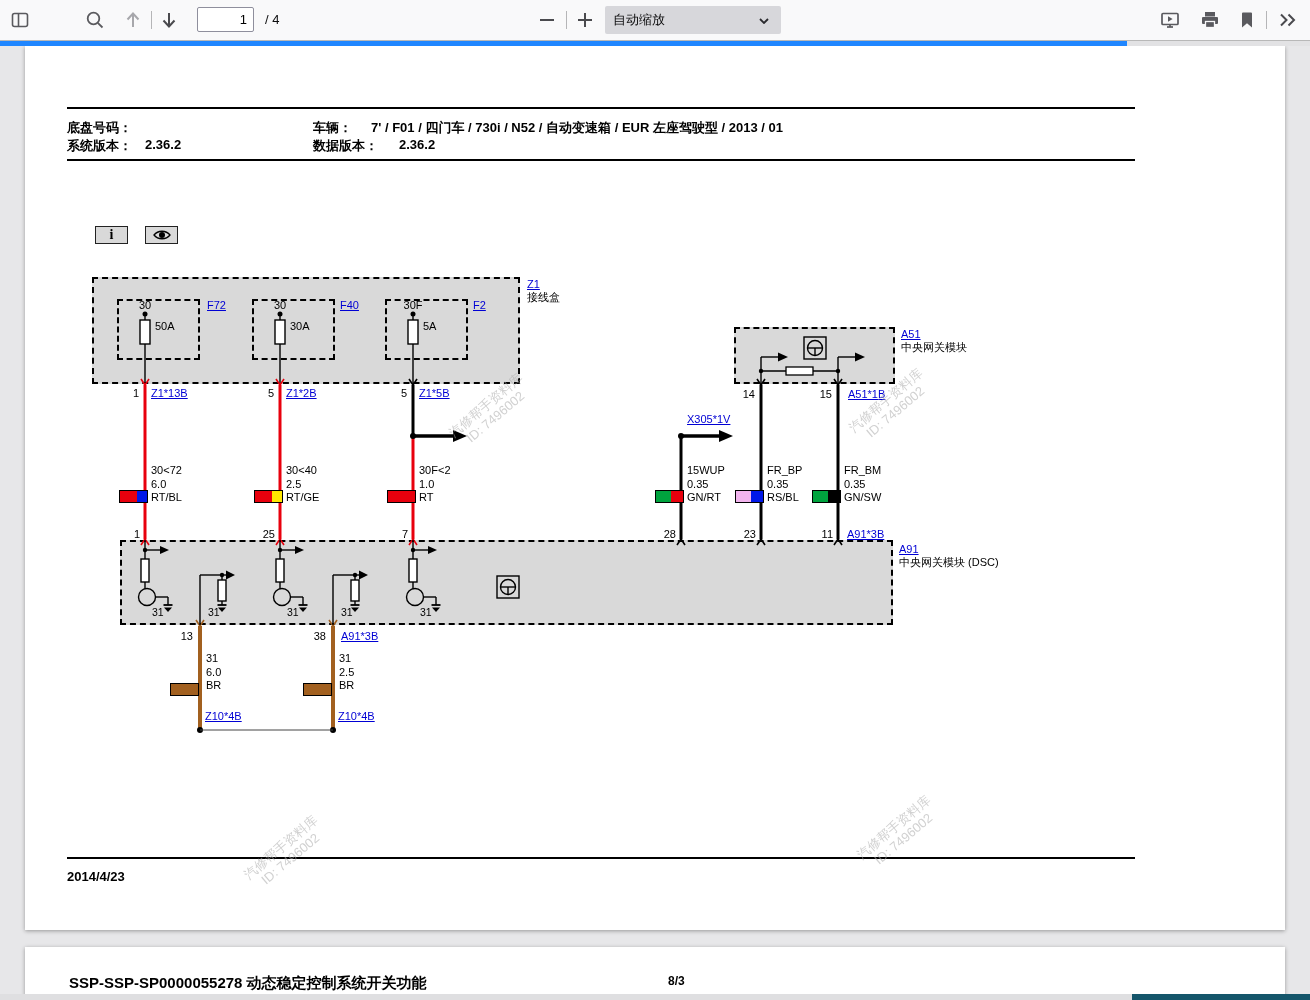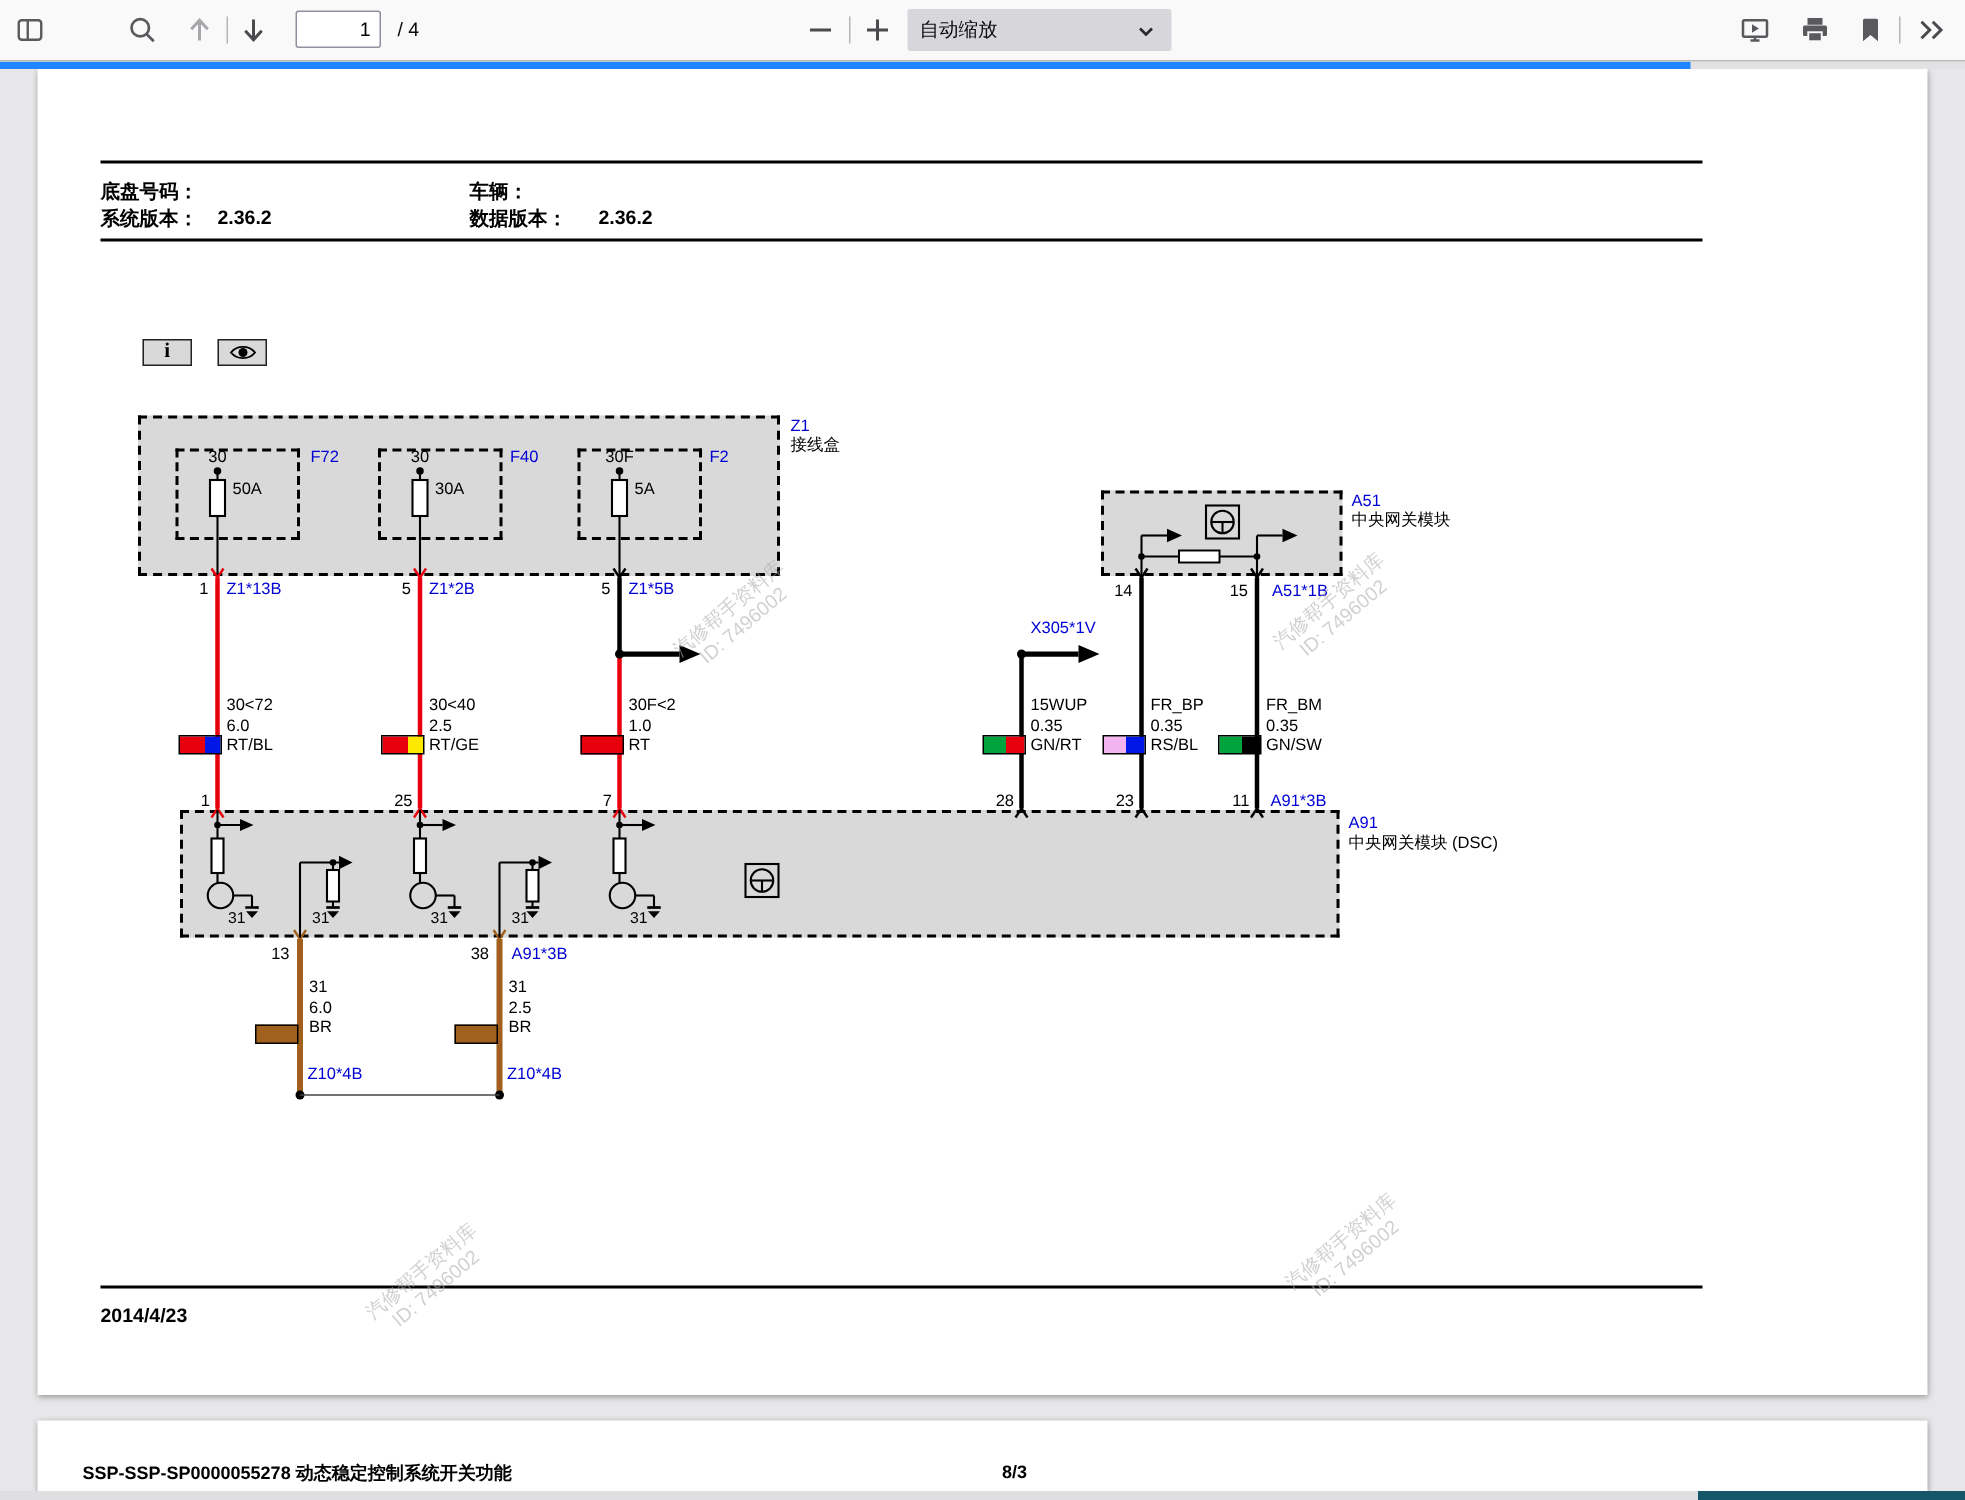--- a/index.html
+++ b/index.html
@@ -24,21 +24,21 @@
   .page{position:absolute;background:#fff;box-shadow:0 1px 4px rgba(0,0,0,.35);}
   #page1{left:25px;top:46px;width:1260px;height:884px;}
   #page2{left:25px;top:947px;width:1260px;height:53px;}
   .rule{position:absolute;height:2px;background:#000;}
   .h-title{position:absolute;font-size:15px;font-weight:bold;white-space:nowrap;}
   .h-info{position:absolute;font-size:13px;font-weight:bold;white-space:nowrap;}
   
   .dbox{position:absolute;background:#d9d9d9;border:2px dashed #000;box-sizing:border-box;}
   .fbox{position:absolute;border:2px dashed #000;box-sizing:border-box;}
   .lbl{position:absolute;font-size:11px;line-height:12px;color:#000;white-space:nowrap;}
-  .link{color:#0000d4;cursor:pointer;}
+  .link{color:#0000d4;text-decoration:underline;cursor:pointer;}
   .pin{position:absolute;font-size:11px;width:20px;text-align:right;white-space:nowrap;}
   .wire-lbl{position:absolute;font-size:11px;line-height:13.5px;white-space:nowrap;}
   .wire-lbl span{display:block;}
   .swatch{position:absolute;width:29px;height:13px;border:1px solid #000;box-sizing:border-box;}
   .sw-rtbl{background:linear-gradient(to right,#e8000d 0 62%,#0017e8 62% 100%);}
   .sw-rtge{background:linear-gradient(to right,#e8000d 0 62%,#ffe800 62% 100%);}
   .sw-rt{background:#e8000d;}
   .sw-gnrt{background:linear-gradient(to right,#00a33e 0 55%,#e8000d 55% 100%);}
   .sw-rsbl{background:linear-gradient(to right,#f2b4ee 0 55%,#0017e8 55% 100%);}
   .sw-gnsw{background:linear-gradient(to right,#00a33e 0 55%,#000 55% 100%);}
@@ -133,20 +133,21 @@
 </div>
 <div class="load-track">
   <div class="load-fill"></div>
 </div>
 
 <div class="page" id="page1">
 
   <div class="rule" style="left:42px;top:61px;width:1068px"></div>
   <div class="h-info" style="left:42px;top:73px">底盘号码：</div>
   <div class="h-info" style="left:288px;top:73px">车辆：</div>
+  <div class="h-info" style="left:346px;top:73px">7' / F01 / 四门车 / 730i / N52 / 自动变速箱  / EUR 左座驾驶型 / 2013 / 01</div>
   <div class="h-info" style="left:42px;top:91px">系统版本：</div>
   <div class="h-info" style="left:120px;top:91px">2.36.2</div>
   <div class="h-info" style="left:288px;top:91px">数据版本：</div>
   <div class="h-info" style="left:374px;top:91px">2.36.2</div>
   <div class="rule" style="left:42px;top:113px;width:1068px"></div>
 
   <div class="ibtn" style="left:70px;top:180px">
     <span style="font-family:'Liberation Serif',serif;font-weight:bold;font-size:14px;line-height:14px">i</span>
   </div>
   <div class="ibtn" style="left:120px;top:180px">
@@ -431,19 +432,19 @@
     <span>汽修帮手资料库</span><br>
     <span>ID: 7496002</span>
   </div>
   <div class="wm" style="left:828px;top:772px">
     <span>汽修帮手资料库</span><br>
     <span>ID: 7496002</span>
   </div>
 </div>
 
 <div class="page" id="page2">
-  <div class="h-info" style="left:30px;top:27px;font-size:12px">SSP-SSP-SP0000055278 动态稳定控制系统开关功能</div>
+  <div class="h-info" style="left:44px;top:27px;font-size:15px">SSP-SSP-SP0000055278 动态稳定控制系统开关功能</div>
   <div class="h-info" style="left:643px;top:27px;font-size:12px">8/3</div>
 </div>
 
 <div class="bottombar">
   <div class="bb-teal"></div>
 </div>
 
 </body></html>

